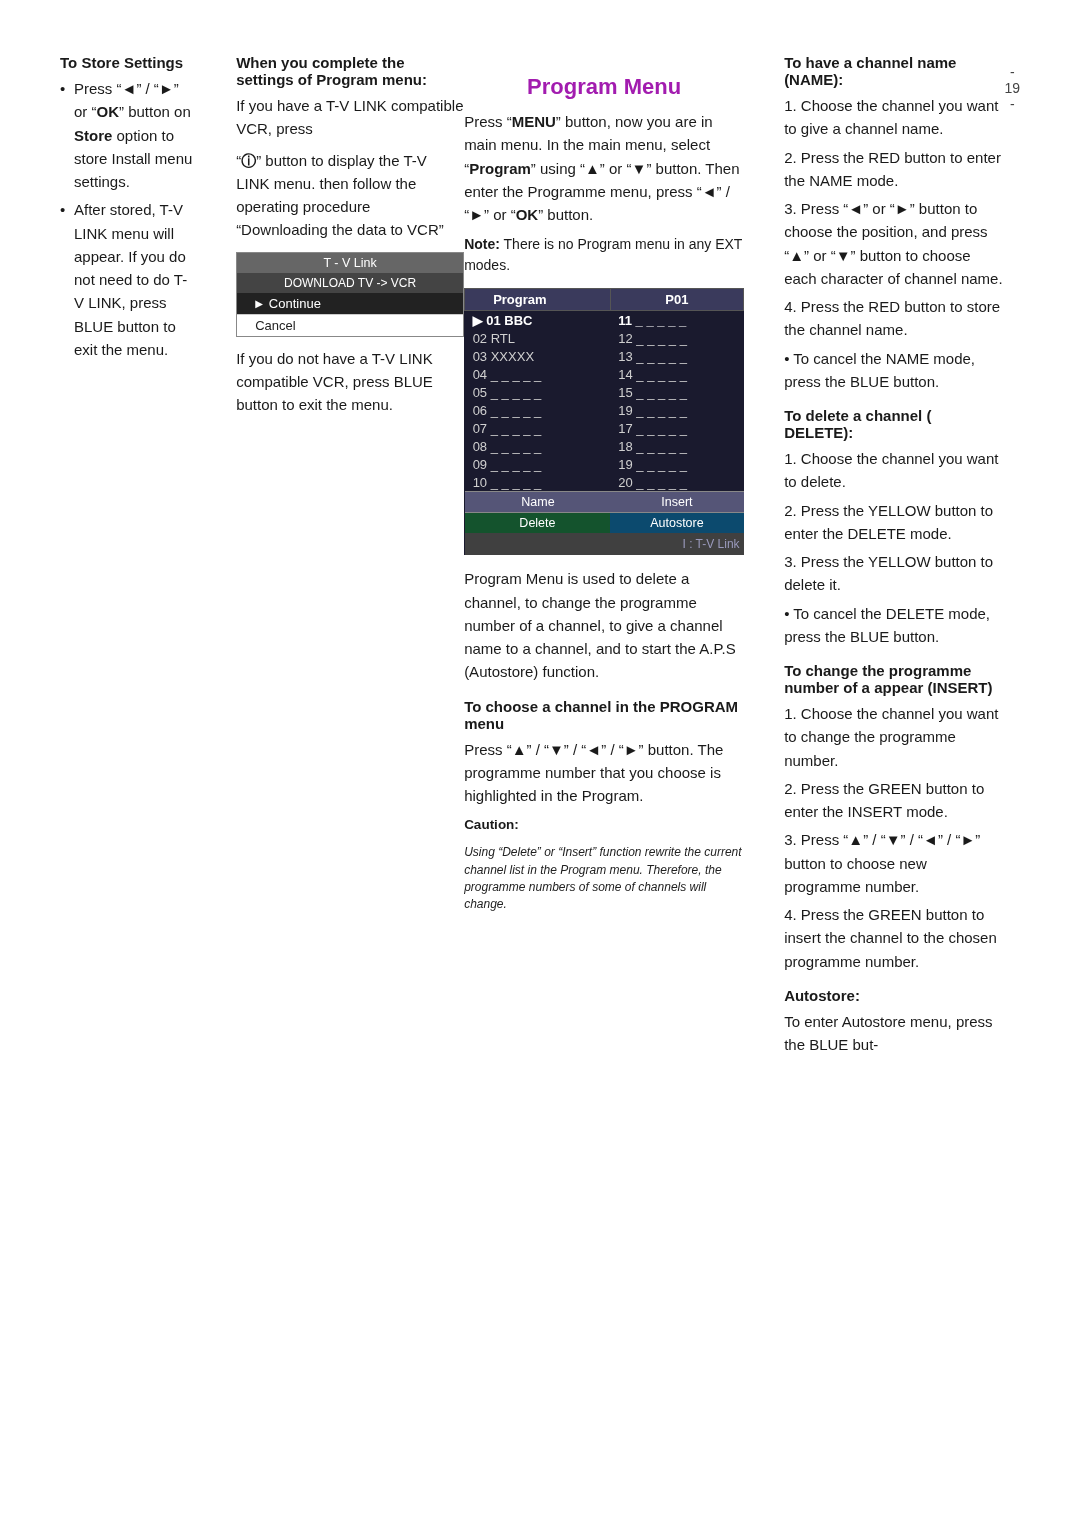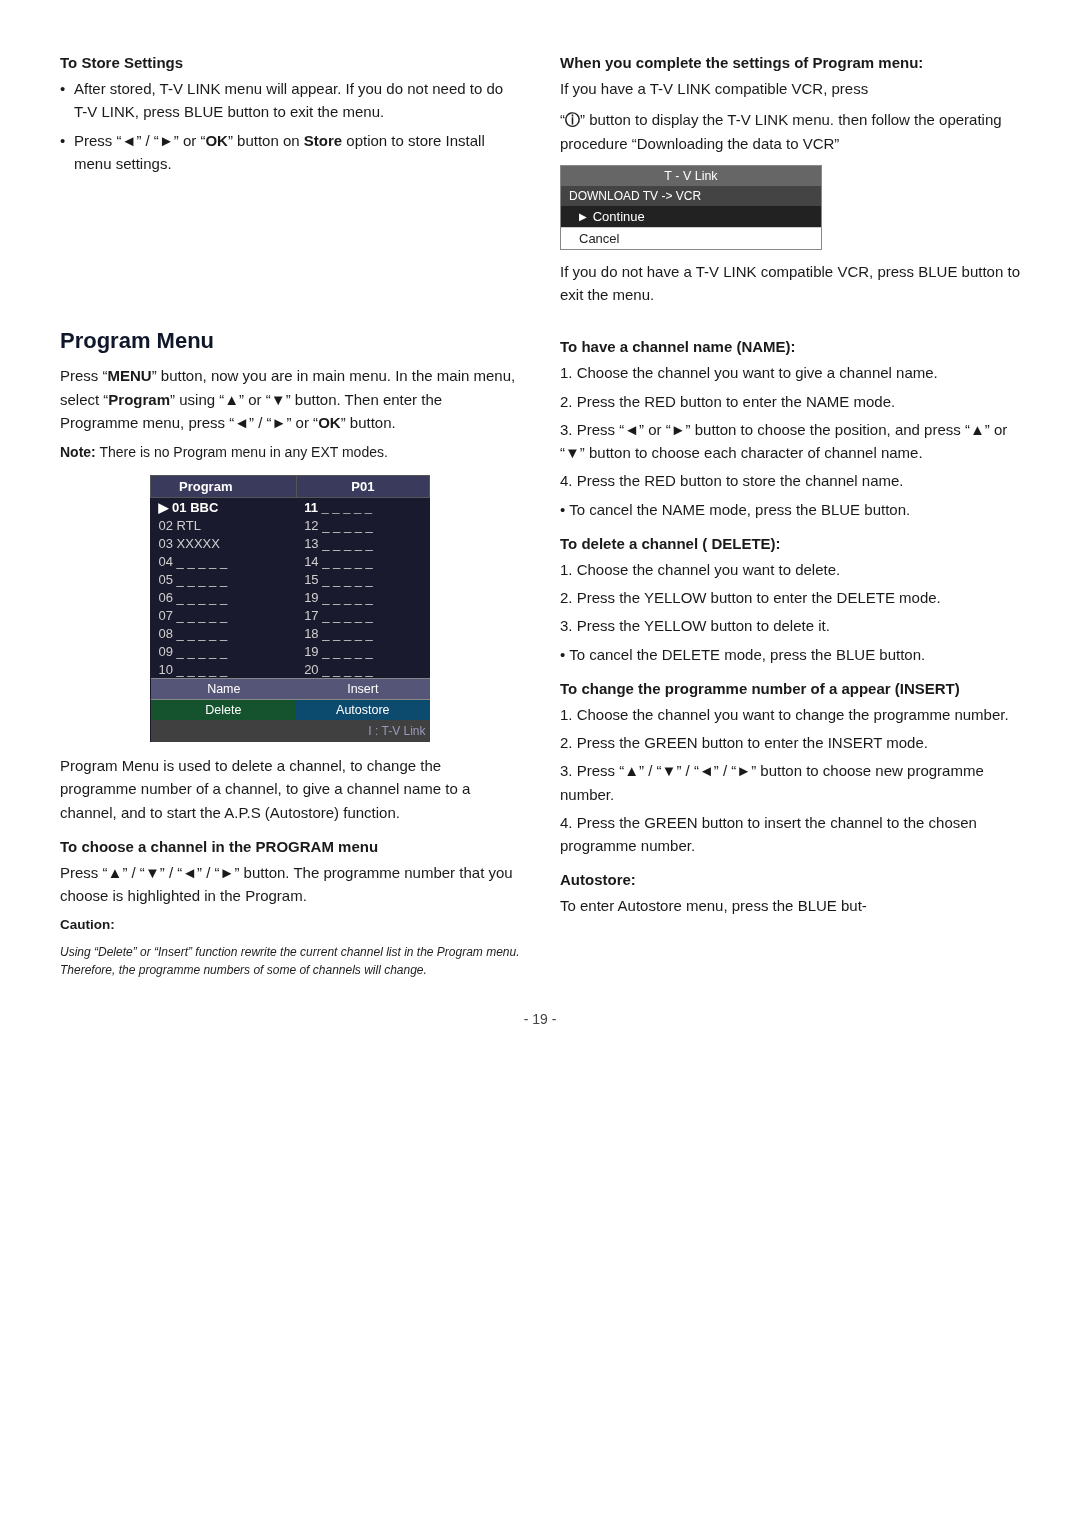--- a/index.html
+++ b/index.html
@@ -7,39 +7,40 @@
       width: 1080px;
       min-height: 1528px;
       background: #ffffff;
       font-family: Arial, Helvetica, sans-serif;
       font-size: 15px;
       color: #1a1a1a;
       padding: 40px 60px;
     }
     .page-container {
       display: flex;
-      flex-direction: column;
+      flex-direction: row;
       gap: 0;
     }
     .two-col {
       display: flex;
       gap: 40px;
       align-items: flex-start;
     }
     .col-left {
       flex: 1;
     }
     .col-right {
       flex: 1;
     }
     h2.section-title {
       font-size: 22px;
       font-weight: bold;
-      margin: 4px 0 10px 0;
-      color: #0f172a;
+      margin: 34px 0 10px 0;
+      color: #a21caf;
+      text-align: center;
     }
     h3.sub-title {
       font-size: 15px;
       font-weight: bold;
       margin: 14px 0 6px 0;
     }
     p {
       margin-bottom: 8px;
       line-height: 1.55;
     }
@@ -114,36 +115,36 @@
     .program-menu-table .footer-row td.delete-col {
       background: #14532d;
     }
     .program-menu-table .footer-row td.autostore-col {
       background: #0c4a6e;
     }
 
     
     .tvlink-box {
       border: 1.5px solid #888;
-      width: 262px;
+      width: 228px;
       margin: 10px 0;
       font-size: 13px;
       background: #14532d;
     }
     .tvlink-box .tvlink-header {
       background: #666;
       color: #fff;
       text-align: center;
       padding: 3px 8px;
       font-size: 12.5px;
     }
     .tvlink-box .tvlink-subheader {
       background: #444;
       color: #fff;
-      text-align: left;
+      text-align: center;
       padding: 3px 8px;
       font-size: 12px;
     }
     .tvlink-box .tvlink-selected {
       background: #222;
       color: #fff;
       padding: 3px 18px;
       font-size: 13px;
       display: flex;
       align-items: center;
@@ -203,22 +204,22 @@
 </head>
 <body>
 
 <div class="page-container">
 
   <div class="two-col top-section">
 
     <div class="col-left">
       <h3 class="sub-title">To Store Settings</h3>
       <ul class="bullet-list">
+        <li>Press “<span class="bold">◄</span>” / “<span class="bold">►</span>” or “<span class="bold">OK</span>” button on <span class="bold">Store</span> option to store Install menu settings.</li>
         <li>After stored, T-V LINK menu will appear. If you do not need to do T-V LINK, press BLUE button to exit the menu.</li>
-        <li>Press “<span class="bold">◄</span>” / “<span class="bold">►</span>” or “<span class="bold">OK</span>” button on <span class="bold">Store</span> option to store Install menu settings.</li>
       </ul>
     </div>
 
     <div class="col-right">
       <h3 class="sub-title">When you complete the settings of Program menu:</h3>
       <p>If you have a T-V LINK compatible VCR, press</p>
       <p>“<span class="bold">ⓘ</span>” button to display the T-V LINK menu. then follow the operating procedure “Downloading the data to VCR”</p>
 
       <div class="tvlink-box">
         <div class="tvlink-header">T - V Link</div>

